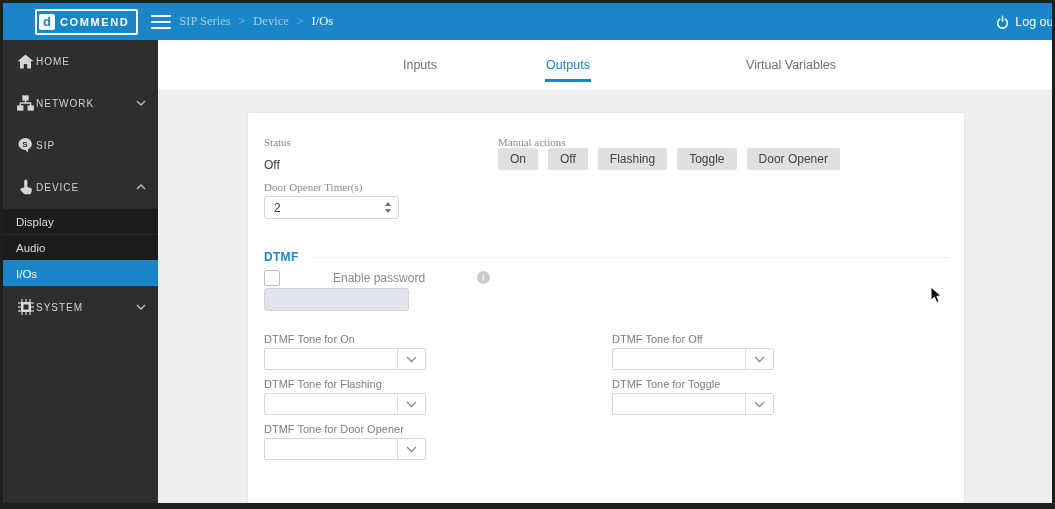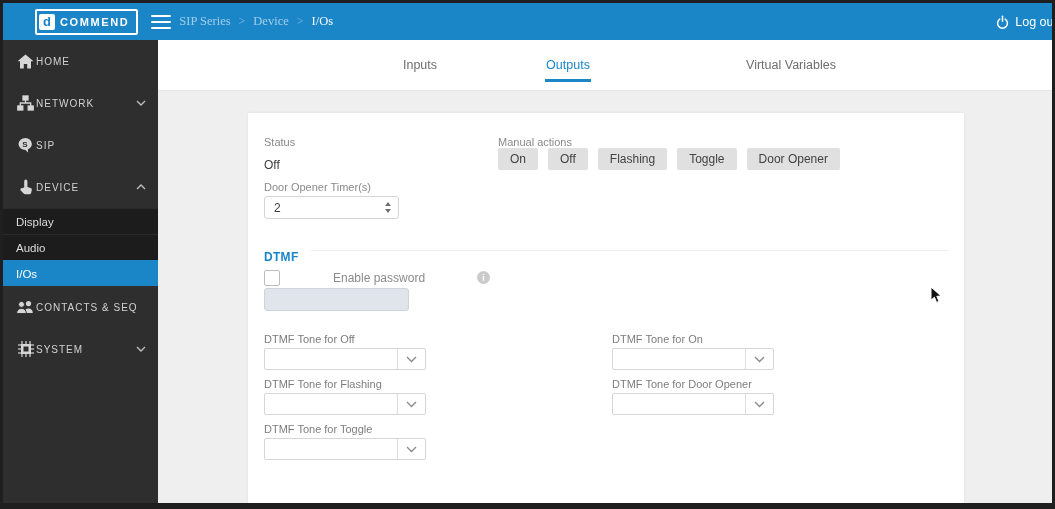--- a/index.html
+++ b/index.html
@@ -44,31 +44,31 @@
   .content{flex:1;position:relative;}
   .card{position:absolute;left:90px;top:22px;width:716px;bottom:0;background:#fff;box-sizing:border-box;padding:0 16px;box-shadow:0 0 3px rgba(0,0,0,.07);}
 
   
   .card-header{padding-top:10px;height:16px;display:flex;justify-content:space-between;align-items:center;}
   .card-title{font-size:13px;font-weight:bold;color:#4d4d4d;letter-spacing:.4px;}
   .collapse-btn{display:flex;cursor:pointer;padding:2px;}
   .row-status{margin-top:23px;display:flex;}
   .col-left{width:234px;flex:none;}
   .col-right{flex:1;}
-  .field-label{font-size:11px;color:#8a8a8a;}
+  .field-label{font-size:11px;color:#8a8a8a;font-family:Liberation Serif, serif;}
   .status-value{margin-top:10px;font-size:12px;color:#3d3d3d;}
   .buttons-row{display:flex;gap:10px;}
   .action-btn{background:var(--button-bg,#e0e0e0);border:none;border-radius:2px;height:22px;padding:0 12px;font-size:12px;color:#424242;font-family:inherit;cursor:pointer;white-space:nowrap;}
   .timer-field{margin-top:9px;}
   .number-input{margin-top:3px;width:133px;height:21px;border:1px solid #d5d5d5;border-radius:3px;background:#fff;position:relative;display:flex;align-items:center;}
   .number-input input{border:none;outline:none;background:transparent;width:100px;padding:0 0 0 9px;font-size:12px;color:#3d3d3d;font-family:inherit;}
   .spinner{position:absolute;right:7px;top:0;height:100%;display:flex;flex-direction:column;justify-content:center;gap:3px;cursor:pointer;}
   .spin-up{width:0;height:0;border-left:3.5px solid transparent;border-right:3.5px solid transparent;border-bottom:4px solid #6f6f6f;}
   .spin-down{width:0;height:0;border-left:3.5px solid transparent;border-right:3.5px solid transparent;border-top:4px solid #6f6f6f;}
-  .dtmf-header{margin-top:31px;display:flex;gap:12px;height:14px;}
+  .dtmf-header{margin-top:31px;display:flex;align-items:center;gap:12px;height:14px;}
   .dtmf-title{color:var(--accent,#1a86c8);font-size:12px;font-weight:bold;letter-spacing:.3px;}
   .dtmf-line{flex:1;height:1px;background:#ececec;}
   .enable-row{margin-top:6px;display:flex;align-items:center;height:15px;gap:44px;}
   .checkbox{width:14px;height:14px;border:1px solid #bdbdbd;border-radius:2px;background:#fff;flex:none;cursor:pointer;}
   .enable-label{margin-left:9px;font-size:12px;color:#8a8a8a;}
   .info-icon{margin-left:8px;width:13px;height:13px;border-radius:50%;background:#cbcbcb;color:#fff;font-size:9px;font-weight:bold;display:flex;align-items:center;justify-content:center;}
   .password-input{margin-top:3px;width:131px;height:21px;background:#dfe5eb;border:1px solid #ccd4dc;border-radius:3px;font-family:inherit;font-size:12px;padding:0 6px;color:#3d3d3d;outline:none;}
   .tone-grid{margin-top:22px;display:grid;grid-template-columns:348px 1fr;}
   .tone-field{margin-bottom:8px;}
   .tone-label{font-size:11px;color:#7d7d7d;}
@@ -163,31 +163,20 @@
       <div class="submenu">
         <div class="sub-item">
           <span>Display</span>
         </div>
         <div class="sub-item">
           <span>Audio</span>
         </div>
         <div class="sub-item active">
           <span>I/Os</span>
         </div>
-      </div>
-      <div class="nav-item">
-        <span class="nav-icon">
-          <svg width="19" height="14" viewBox="0 0 19 14">
-              <circle cx="12.5" cy="3.6" r="2.6" fill="#d6d6d6"></circle>
-              <path d="M8.2 13 c0-3 1.8-4.6 4.3-4.6 s4.3 1.6 4.3 4.6Z" fill="#d6d6d6"></path>
-              <circle cx="5.5" cy="4.4" r="3" fill="#d6d6d6" stroke="#2e2e2e" stroke-width="1"></circle>
-              <path d="M0.6 13.6 c0-3.4 2-5.2 4.9-5.2 s4.9 1.8 4.9 5.2Z" fill="#d6d6d6" stroke="#2e2e2e" stroke-width="1"></path>
-            </svg>
-        </span>
-        <span>CONTACTS &amp; SEQ</span>
       </div>
       <div class="nav-item">
         <span class="nav-icon">
           <svg width="16" height="16" viewBox="0 0 16 16">
               <g stroke="#d6d6d6" stroke-width="1.2">
                 <line x1="4" y1="0" x2="4" y2="3"></line>
                 <line x1="8" y1="0" x2="8" y2="3"></line>
                 <line x1="12" y1="0" x2="12" y2="3"></line>
                 <line x1="4" y1="13" x2="4" y2="16"></line>
                 <line x1="8" y1="13" x2="8" y2="16"></line>
@@ -266,65 +255,65 @@
           <div class="enable-row">
             <span class="checkbox"></span>
             <span class="enable-label">Enable password</span>
             <span class="info-icon">i</span>
           </div>
 
           <input class="password-input" type="text" disabled="" value="" style="">
 
           <div class="tone-grid">
             <div class="tone-field">
+              <div class="tone-label">DTMF Tone for On</div>
+              <div class="select">
+                <span class="select-value"></span>
+                <span class="select-arrow">
+                    <svg width="11" height="7" viewBox="0 0 11 7">
+                      <polyline points="1,1 5.5,5.5 10,1" fill="none" stroke="#8a8a8a" stroke-width="1.3"></polyline>
+                    </svg>
+                  </span>
+              </div>
+            </div>
+            <div class="tone-field">
               <div class="tone-label">DTMF Tone for Off</div>
               <div class="select">
                 <span class="select-value"></span>
                 <span class="select-arrow">
                     <svg width="11" height="7" viewBox="0 0 11 7">
                       <polyline points="1,1 5.5,5.5 10,1" fill="none" stroke="#8a8a8a" stroke-width="1.3"></polyline>
                     </svg>
                   </span>
               </div>
             </div>
             <div class="tone-field">
-              <div class="tone-label">DTMF Tone for On</div>
-              <div class="select">
-                <span class="select-value"></span>
-                <span class="select-arrow">
-                    <svg width="11" height="7" viewBox="0 0 11 7">
-                      <polyline points="1,1 5.5,5.5 10,1" fill="none" stroke="#8a8a8a" stroke-width="1.3"></polyline>
-                    </svg>
-                  </span>
-              </div>
-            </div>
-            <div class="tone-field">
               <div class="tone-label">DTMF Tone for Flashing</div>
               <div class="select">
                 <span class="select-value"></span>
                 <span class="select-arrow">
                     <svg width="11" height="7" viewBox="0 0 11 7">
                       <polyline points="1,1 5.5,5.5 10,1" fill="none" stroke="#8a8a8a" stroke-width="1.3"></polyline>
                     </svg>
                   </span>
               </div>
             </div>
             <div class="tone-field">
+              <div class="tone-label">DTMF Tone for Toggle</div>
+              <div class="select">
+                <span class="select-value"></span>
+                <span class="select-arrow">
+                    <svg width="11" height="7" viewBox="0 0 11 7">
+                      <polyline points="1,1 5.5,5.5 10,1" fill="none" stroke="#8a8a8a" stroke-width="1.3"></polyline>
+                    </svg>
+                  </span>
+              </div>
+            </div>
+            <div class="tone-field">
               <div class="tone-label">DTMF Tone for Door Opener</div>
-              <div class="select">
-                <span class="select-value"></span>
-                <span class="select-arrow">
-                    <svg width="11" height="7" viewBox="0 0 11 7">
-                      <polyline points="1,1 5.5,5.5 10,1" fill="none" stroke="#8a8a8a" stroke-width="1.3"></polyline>
-                    </svg>
-                  </span>
-              </div>
-            </div>
-            <div class="tone-field">
-              <div class="tone-label">DTMF Tone for Toggle</div>
               <div class="select">
                 <span class="select-value"></span>
                 <span class="select-arrow">
                     <svg width="11" height="7" viewBox="0 0 11 7">
                       <polyline points="1,1 5.5,5.5 10,1" fill="none" stroke="#8a8a8a" stroke-width="1.3"></polyline>
                     </svg>
                   </span>
               </div>
             </div>
           </div>

